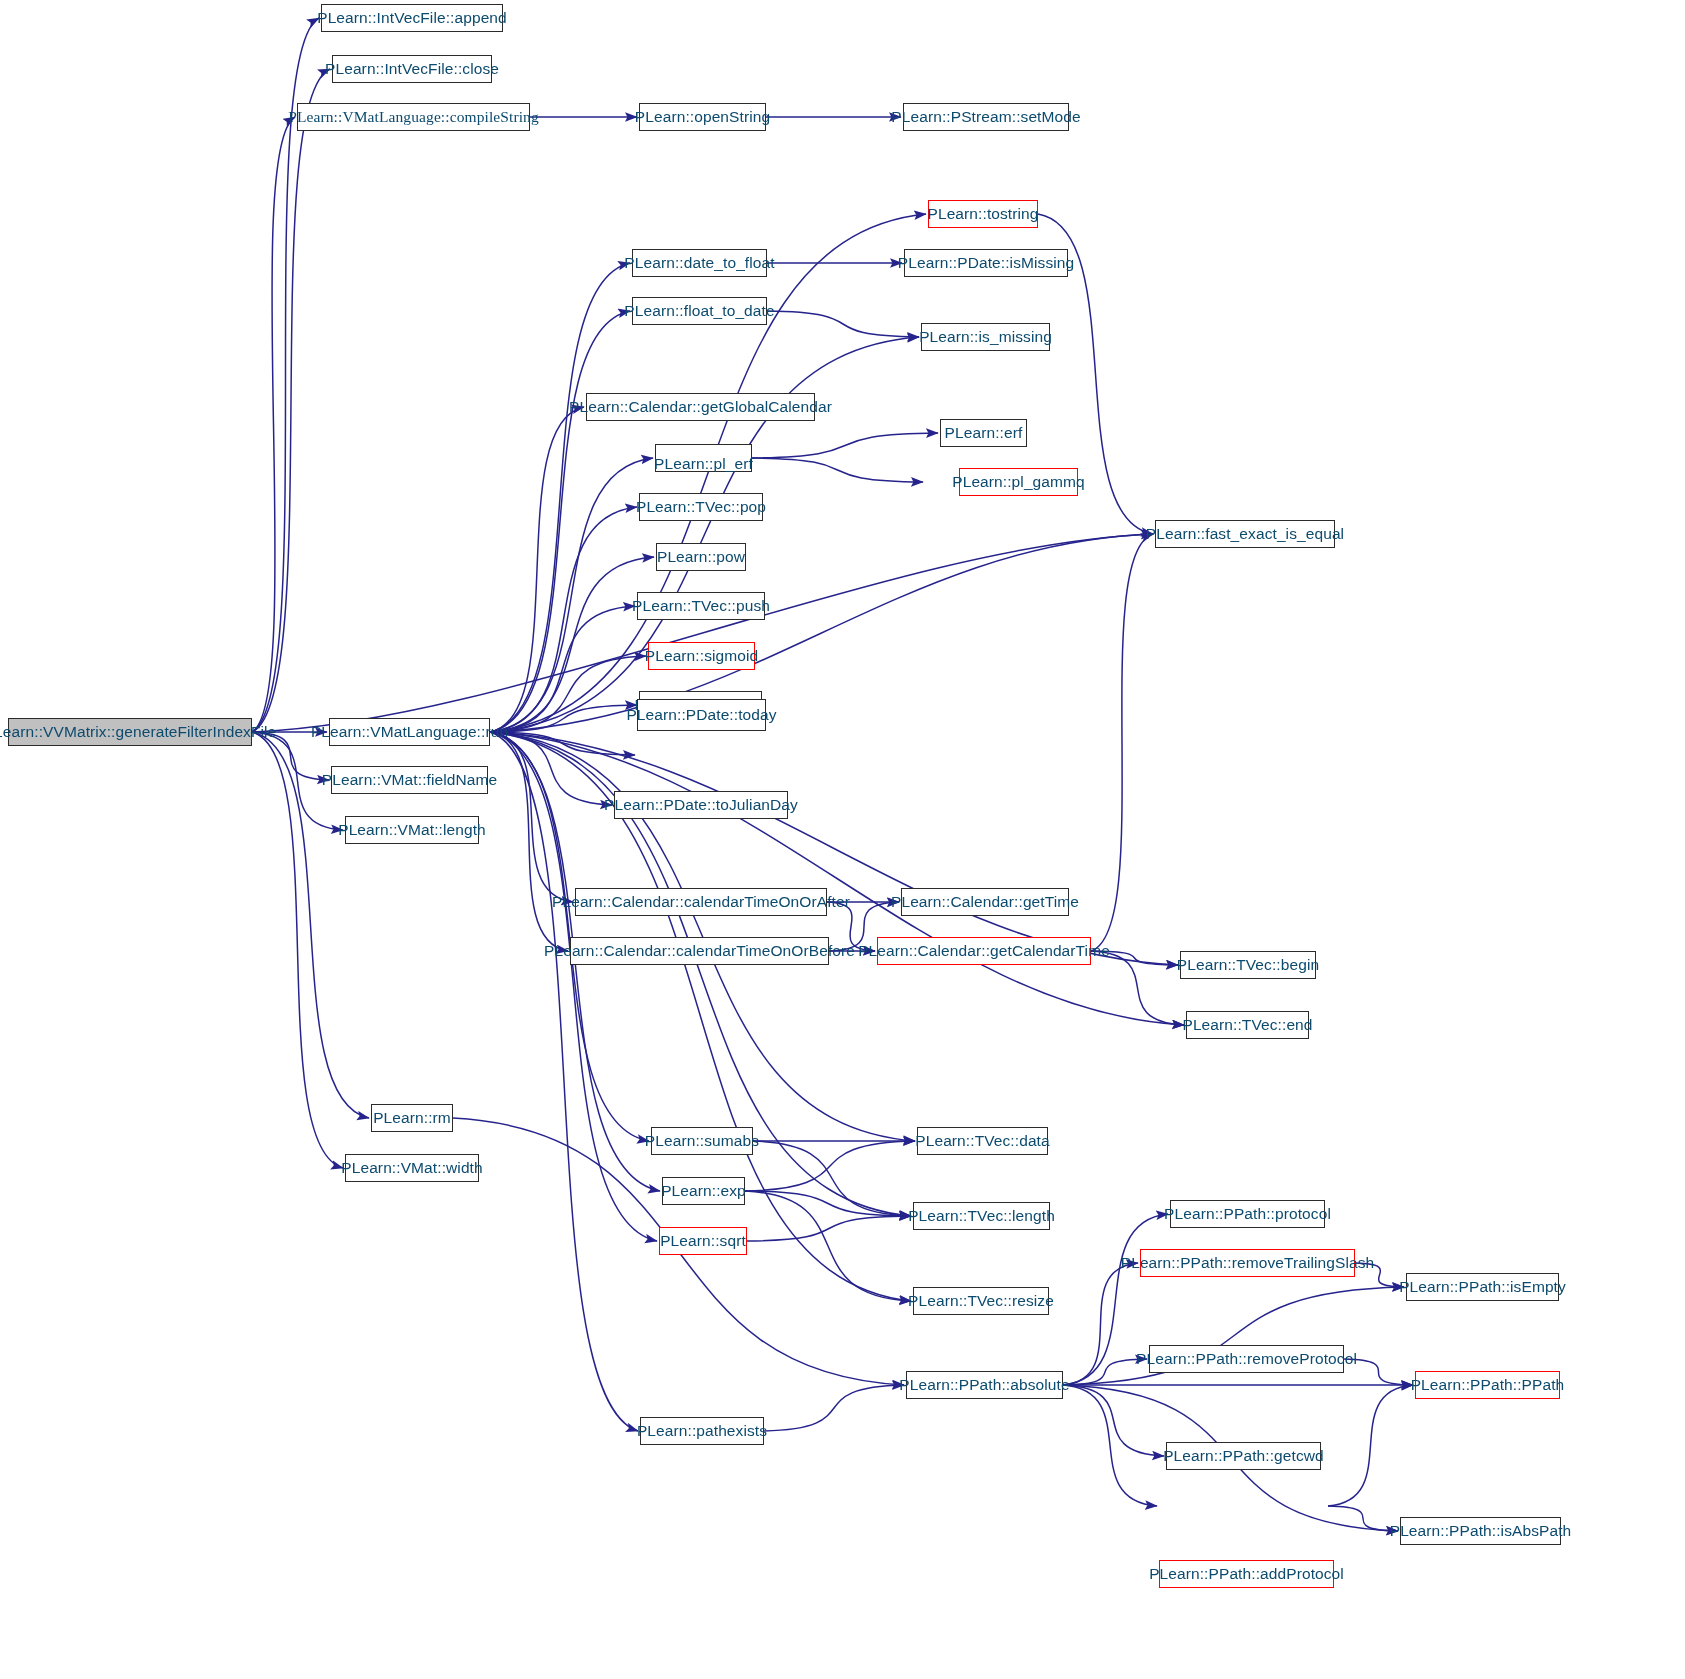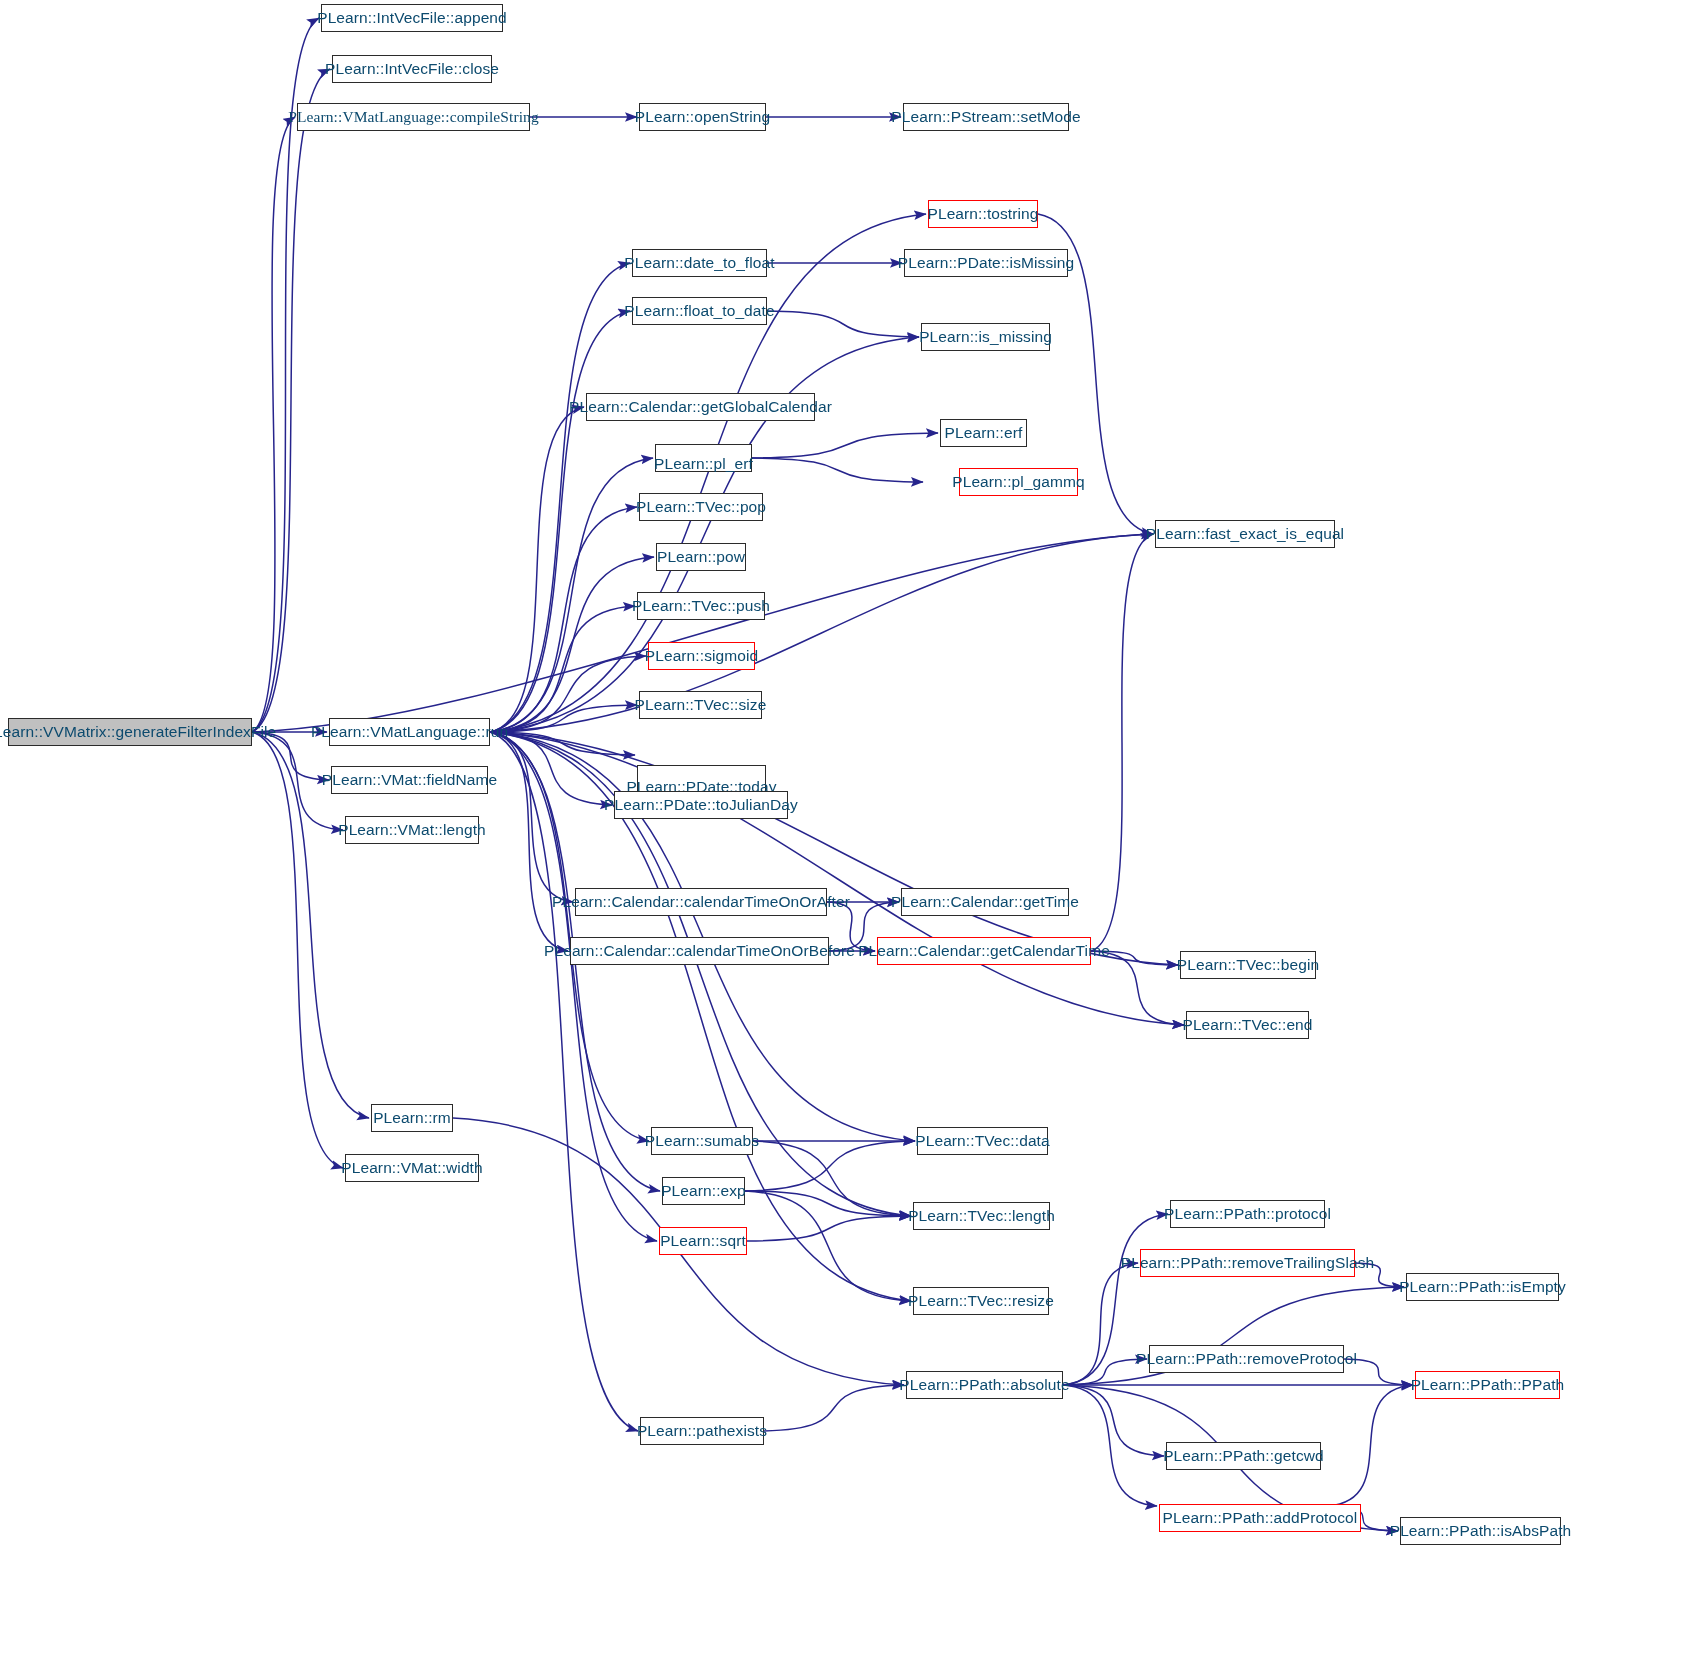--- a/index.html
+++ b/index.html
@@ -148,21 +148,21 @@
       </div>
       <div class="node" style="left: 637px; top: 592px; width: 128px; height: 28px;">
         <span>PLearn::TVec::push</span>
       </div>
       <div class="node red" style="left: 648px; top: 642px; width: 107px; height: 28px;">
         <span>PLearn::sigmoid</span>
       </div>
       <div class="node" style="left: 639px; top: 691px; width: 123px; height: 28px;">
         <span>PLearn::TVec::size</span>
       </div>
-      <div class="node" style="left: 637px; top: 765px; width: 129px; height: 44px;">
+      <div class="node" style="left: 637px; top: 699px; width: 129px; height: 32px;">
         <span>PLearn::PDate::today</span>
       </div>
       <div class="node" style="left: 614px; top: 791px; width: 174px; height: 28px;">
         <span>PLearn::PDate::toJulianDay</span>
       </div>
       <div class="node" style="left: 329px; top: 718px; width: 161px; height: 28px;">
         <span>PLearn::VMatLanguage::run</span>
       </div>
       <div class="node" style="left: 331px; top: 766px; width: 157px; height: 28px;">
         <span>PLearn::VMat::fieldName</span>
@@ -229,21 +229,21 @@
       </div>
       <div class="node" style="left: 906px; top: 1371px; width: 157px; height: 28px;">
         <span>PLearn::PPath::absolute</span>
       </div>
       <div class="node red" style="left: 1415px; top: 1371px; width: 145px; height: 28px;">
         <span>PLearn::PPath::PPath</span>
       </div>
       <div class="node" style="left: 1166px; top: 1442px; width: 155px; height: 28px;">
         <span>PLearn::PPath::getcwd</span>
       </div>
-      <div class="node red" style="left: 1159px; top: 1504px; width: 202px; height: 28px;">
+      <div class="node red" style="left: 1159px; top: 1560px; width: 175px; height: 28px;">
         <span>PLearn::PPath::addProtocol</span>
       </div>
       <div class="node" style="left: 1400px; top: 1517px; width: 161px; height: 28px;">
         <span>PLearn::PPath::isAbsPath</span>
       </div>
       <div class="node" style="left: 640px; top: 1417px; width: 124px; height: 28px;">
         <span>PLearn::pathexists</span>
       </div>
     </div>
 </div>

